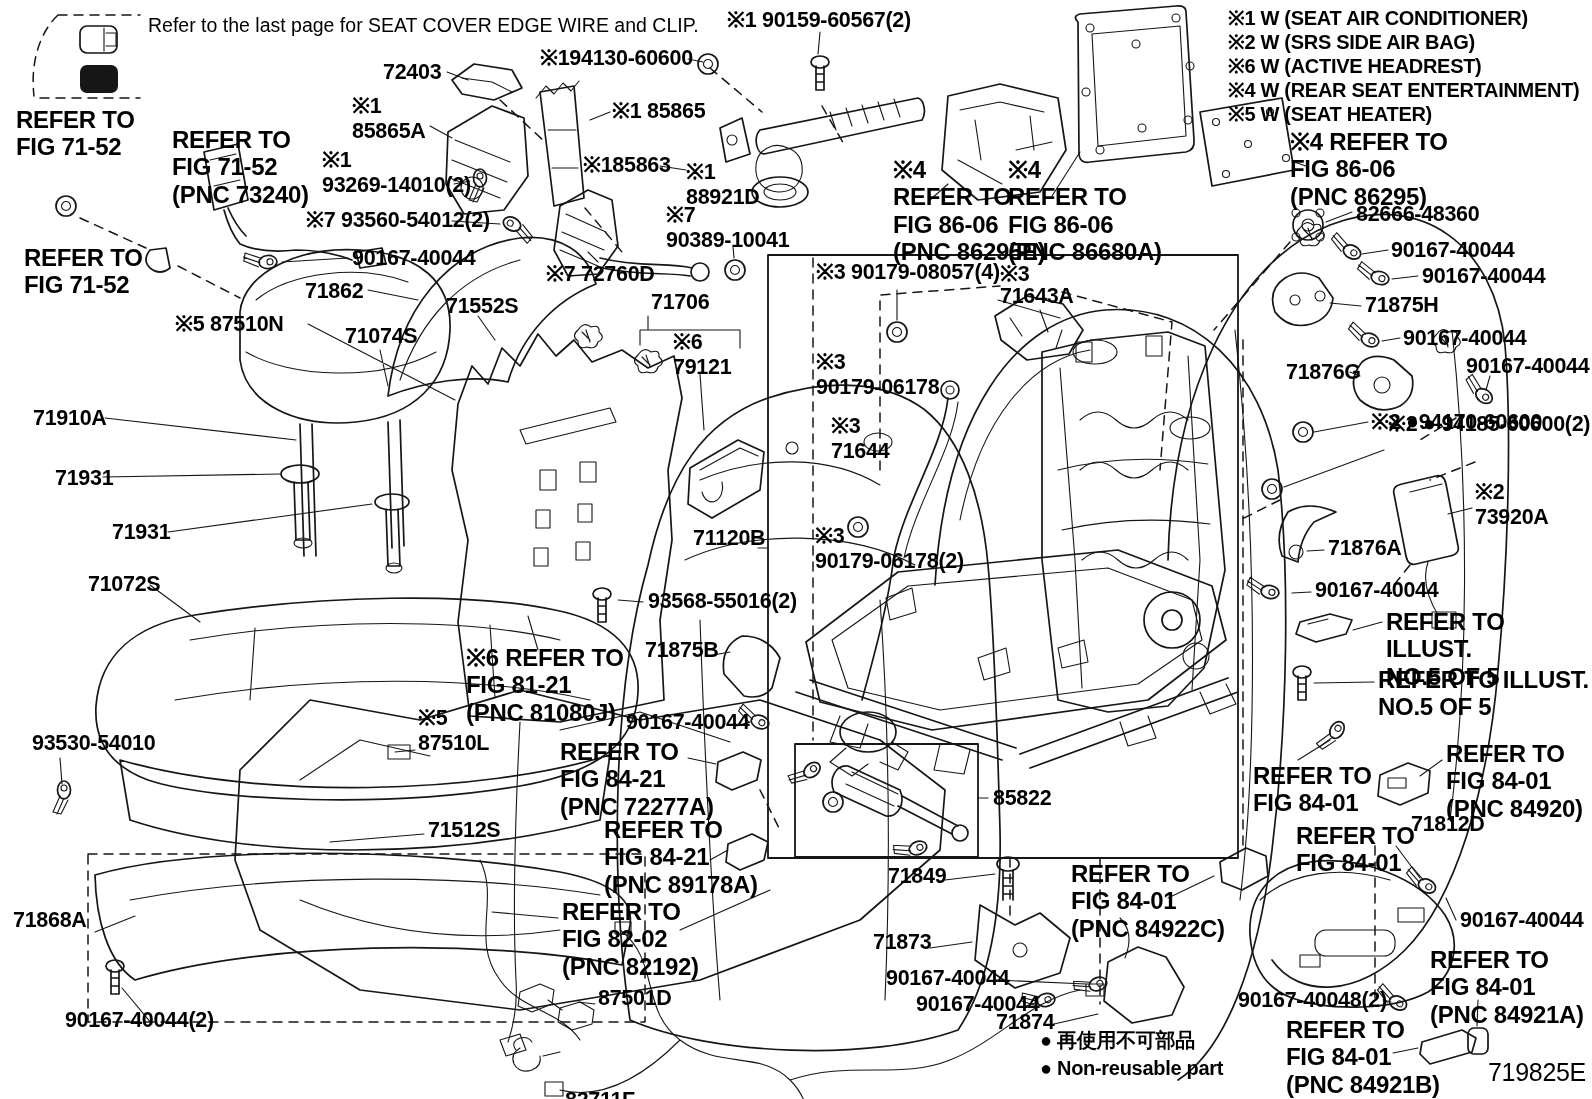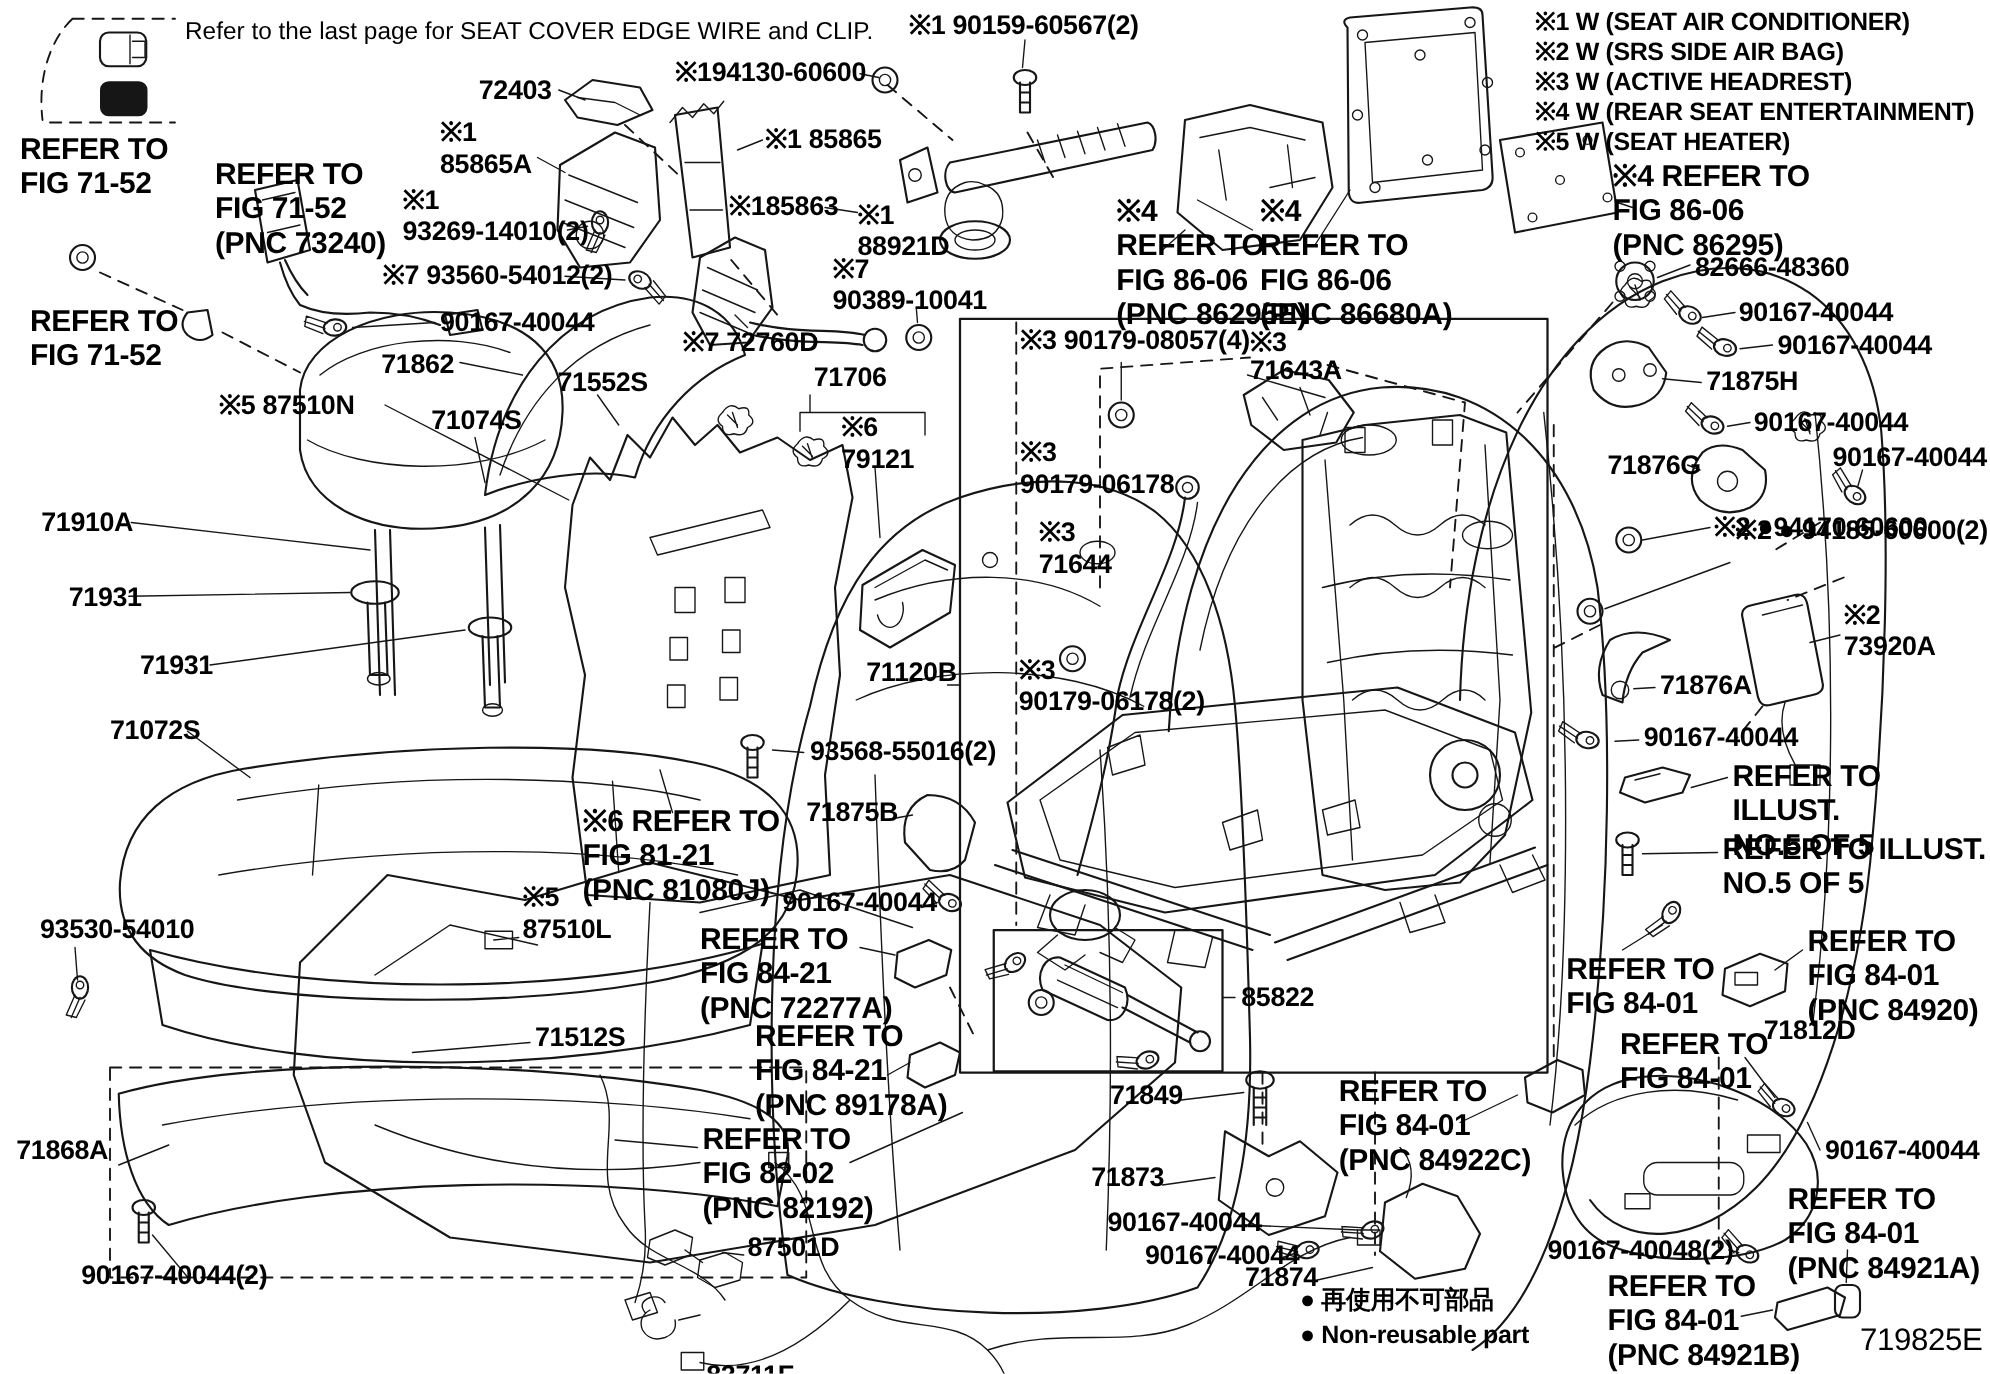--- a/index.html
+++ b/index.html
@@ -306,21 +306,21 @@
 
   <g>
     <path class="d" d="M710,68 L762,112 M822,106 L845,146 M813,258 L813,740 M1010,858 L1010,922 M1100,858 L1100,1004 M1375,846 L1375,998 M1243,340 L1243,850 M1290,242 L1214,330 M500,100 L545,142 M585,208 L622,252 M80,218 L146,248 M178,266 L240,298 M760,790 L780,830 M1410,565 L1390,590 M1280,500 L1240,520 M1456,418 L1420,440 M1475,462 L1430,480 M880,470 L880,295 L1000,286 M1062,292 L1172,322 L1160,470"></path>
   </g>
 </svg>
 
 <div class="lbl note" style="left:148px;top:14px;">Refer to the last page for SEAT COVER EDGE WIRE and CLIP.</div>
 
 <div id="option-legend" class="lbl legend" style="left:1228px;top:6px;">※1 W (SEAT AIR CONDITIONER)
 ※2 W (SRS SIDE AIR BAG)
-※3 W (ACTIVE HEADREST)
+※6 W (ACTIVE HEADREST)
 ※4 W (REAR SEAT ENTERTAINMENT)
 ※5 W (SEAT HEATER)</div>
 
 
 <div id="non-reusable" class="lbl nr" style="left:1040px;top:1026px;">● 再使用不可部品
 ● Non-reusable part</div>
 
 <div class="lbl code" style="left:1488px;top:1058px;">719825E</div>
 
 <div id="labels">

